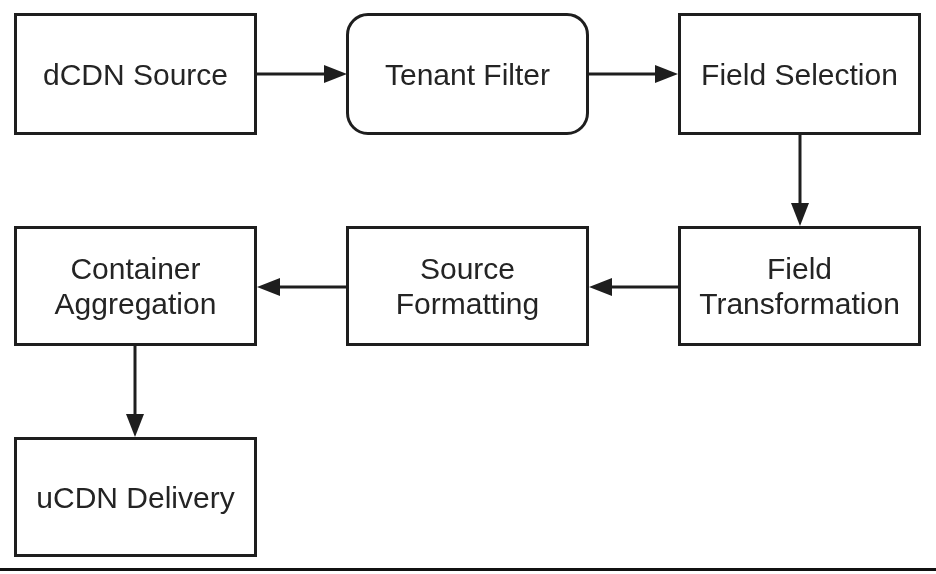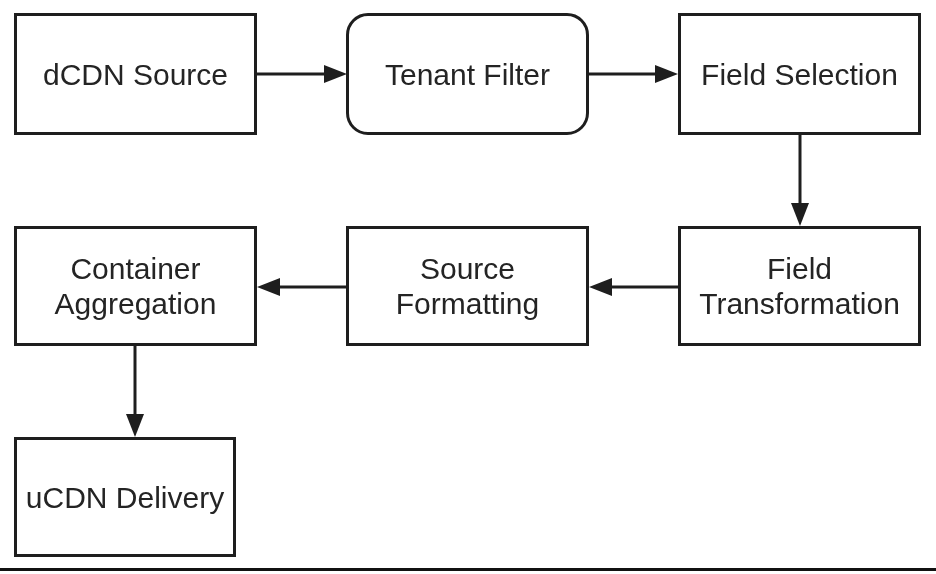--- a/index.html
+++ b/index.html
@@ -31,21 +31,21 @@
     font-size: 30px;
     line-height: 35px;
     padding: 12px 8px;
   }
   .n1 { left: 14px;  top: 13px;  width: 243px; height: 122px; }
   .n2 { left: 346px; top: 13px;  width: 243px; height: 122px; border-radius: 22px; }
   .n3 { left: 678px; top: 13px;  width: 243px; height: 122px; }
   .n4 { left: 678px; top: 226px; width: 243px; height: 120px; }
   .n5 { left: 346px; top: 226px; width: 243px; height: 120px; }
   .n6 { left: 14px;  top: 226px; width: 243px; height: 120px; align-items: center; }
-  .n7 { left: 14px;  top: 437px; width: 222px; height: 120px; }
+  .n7 { left: 14px;  top: 437px; width: 243px; height: 120px; }
   .bottom-rule {
     position: absolute;
     left: 0;
     top: 568px;
     width: 936px;
     height: 3px;
     background: #111111;
   }
 </style>
 </head>

